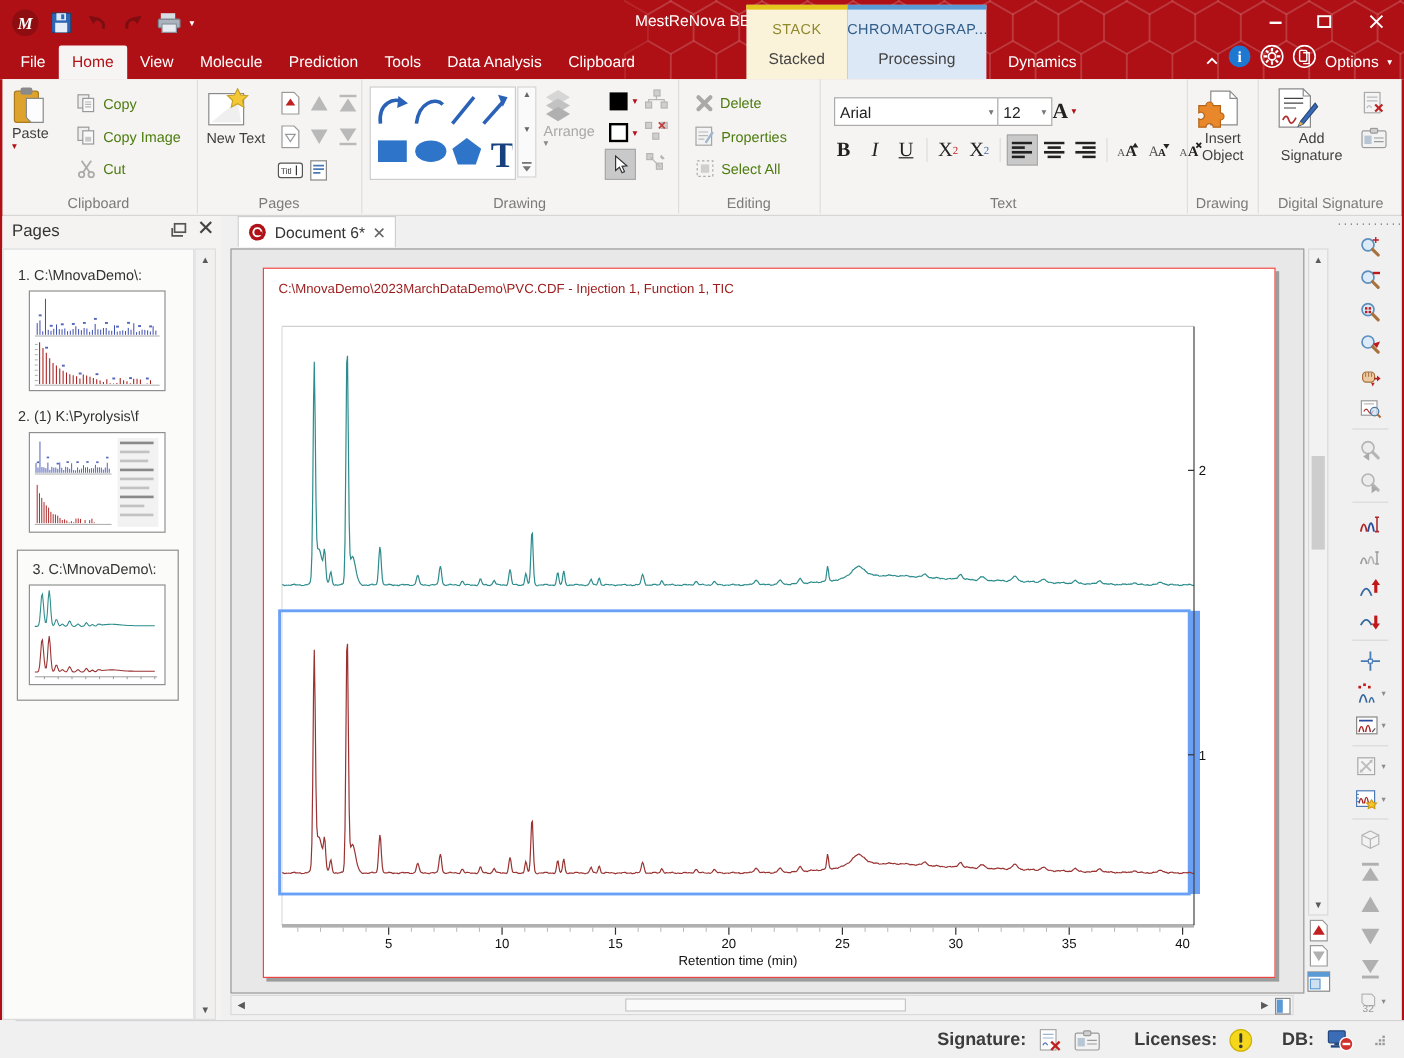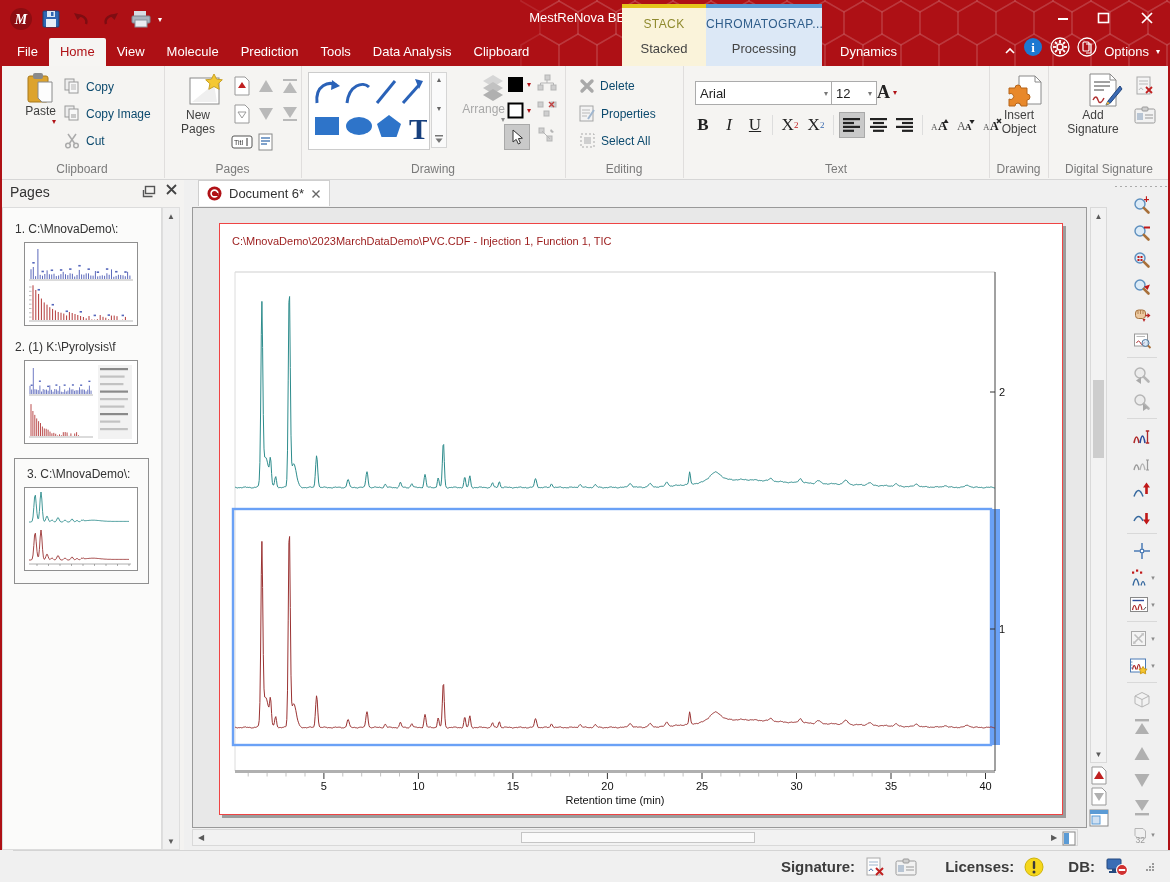--- a/index.html
+++ b/index.html
@@ -15,22 +15,22 @@
   .ctab .t1{font-size:12px;margin-top:9px;letter-spacing:.4px;}
   .ctab .t2{font-size:13px;margin-top:10px;color:#444;}
   .menuitem{display:inline-block;padding:0 11px;color:#fff;font-size:13px;line-height:28px;cursor:default;}
   .menuitem.active{background:#f6f5f3;color:#b01217;border-radius:2px 2px 0 0;}
   #menurow{position:absolute;left:6px;top:38px;height:28px;white-space:nowrap;}
   .rmenu{position:absolute;top:38px;height:28px;line-height:28px;color:#fff;font-size:13px;}
   
   #ribbon{position:absolute;left:0;top:66px;width:1170px;height:113px;background:#f5f4f2;border-bottom:1px solid #d6d6d6;}
   .rsec{position:absolute;top:0;height:112px;border-right:1px solid #e0dedd;}
   .seclabel{position:absolute;bottom:2px;left:0;right:0;text-align:center;font-size:12px;color:#7a7a7a;}
-  .bigbtn{position:absolute;display:flex;flex-direction:column;align-items:flex-end;font-size:12px;color:#3f3f3f;text-align:center;line-height:14px;cursor:default;}
-  .smallrow{position:absolute;display:flex;align-items:center;font-size:12px;color:#0c4a6e;gap:5px;}
+  .bigbtn{position:absolute;display:flex;flex-direction:column;align-items:flex-start;font-size:12px;color:#3f3f3f;text-align:center;line-height:14px;cursor:default;}
+  .smallrow{position:absolute;display:flex;align-items:center;font-size:12px;color:#4d7c0f;gap:5px;}
   .redcaret{color:#b01217;font-size:8px;line-height:8px;}
   .graycaret{color:#8b8b8b;font-size:8px;line-height:8px;}
   .combo{position:absolute;background:#fff;border:1px solid #ababab;font-size:13px;color:#222;display:flex;align-items:center;padding:0 4px;height:22px;}
   .combo .cc{margin-left:auto;color:#777;font-size:8px;padding-left:6px;}
   .tbtn{width:24px;height:24px;display:flex;align-items:center;justify-content:center;color:#1a1a1a;}
   .tbtn.sel{background:#c9c9c9;border:1px solid #a9a9a9;}
   .fmt{font-family:"Liberation Serif",serif;font-size:17px;color:#222;}
   
   #pagespanel{position:absolute;left:2px;top:180px;width:182px;height:670px;background:#f4f3f1;}
   #pphead{position:absolute;left:0;top:0;right:0;height:26px;font-size:14px;color:#333;}
@@ -289,21 +289,21 @@
       <div class="seclabel">Clipboard</div>
     </div>
 
     <div class="rsec" style="left:164px;width:137px;">
       <div class="bigbtn" style="left:8px;top:6px;width:52px;">
         <svg width="36" height="36">
             <rect x="2" y="6" width="29" height="26" fill="#fff" stroke="#8a8a8a"></rect>
             <path d="M4 30 L26 12 L29 30 Z" fill="#efefef"></path>
             <path d="M26 2 l2.6 5.2 5.7.6 -4.2 3.9 1.1 5.6 -5.2-2.8 -5.2 2.8 1.1-5.6 -4.2-3.9 5.7-.6z" fill="#f4c834" stroke="#c8a126"></path>
           </svg>
-        <span>New Pages</span>
+        <span>New Text</span>
       </div>
       <div class="abs" style="left:66px;top:8px;display:grid;grid-template-columns:22px 22px 22px;grid-auto-rows:26px;gap:2px;">
         <span class="tbtn">
             <svg width="18" height="20">
               <path d="M2 1 h10 l4 4 v14 h-14z" fill="#fff" stroke="#999"></path>
               <path d="M9 6 l4 6 h-8z" fill="#c02020"></path>
             </svg>
           </span>
         <span class="tbtn">
             <svg width="16" height="14">

